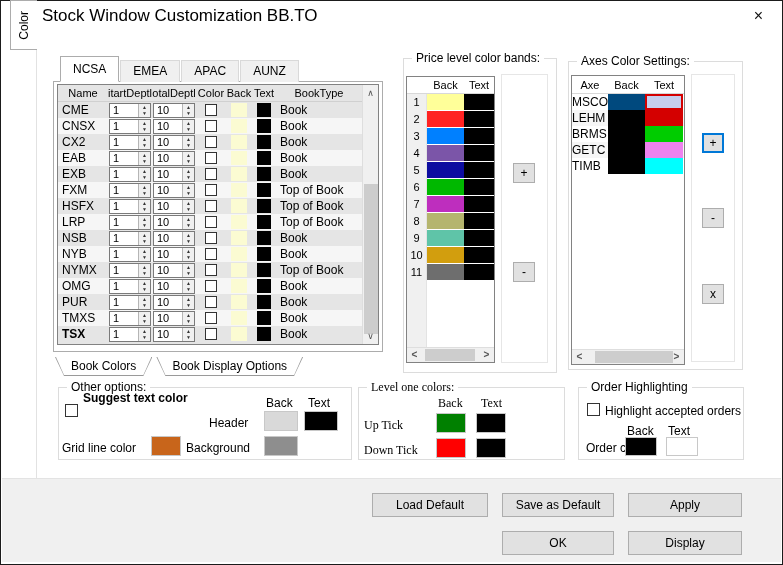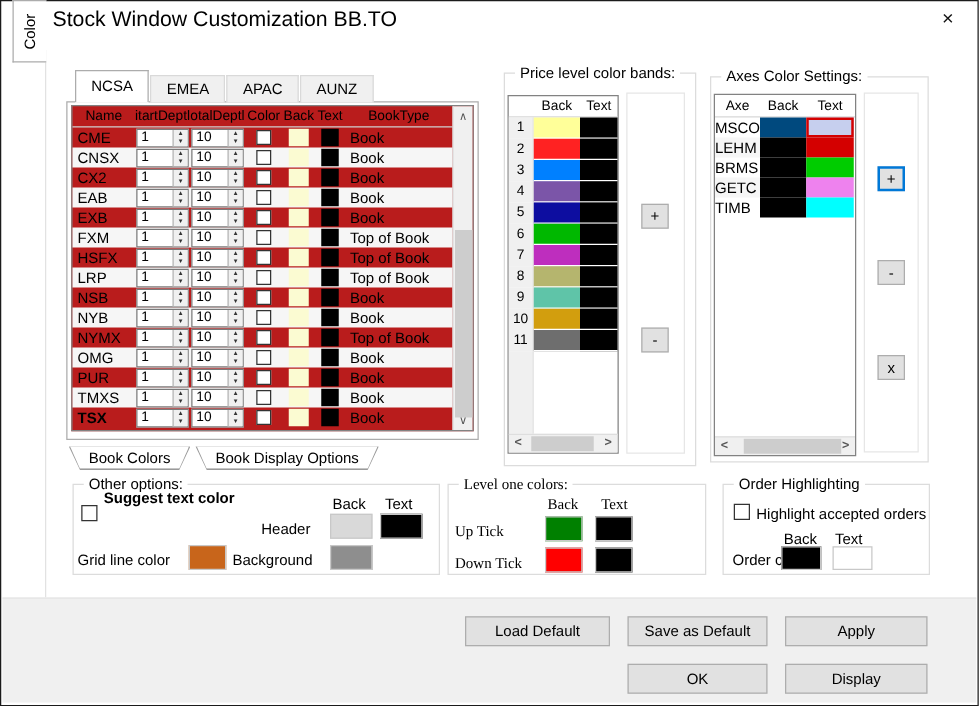--- a/index.html
+++ b/index.html
@@ -23,21 +23,21 @@
     display:flex; align-items:center; justify-content:center; }
   .side-tab .vtext { writing-mode:vertical-rl; transform:rotate(180deg); font-size:12px; }
   .side-tab.active { left:10px; width:27px; height:50px; background:#fff; border-right:none; z-index:3; }
   .page-edge { position:absolute; left:36px; top:40px; height:438px; width:1px; background:#e2e2e2; }
   
   .region-tabs { position:absolute; left:60px; top:56px; display:flex; align-items:flex-end; height:26px; z-index:2; }
   .rtab { background:#f0f0f0; border:1px solid #d9d9d9; border-bottom:none; height:22px; padding:3px 12px 0 12px; margin-right:1px; font-size:12px; }
   .rtab.active { background:#fff; border:1px solid #acacac; border-bottom:1px solid #fff; height:26px; padding-top:5px; position:relative; }
   
   .page-box { position:absolute; left:53px; top:81px; width:330px; height:271px; background:#fff; border:1px solid #acacac; }
-  .book-table { position:absolute; left:57px; top:84px; width:322px; height:261px; border:1px solid #828282; background:#b91c1c; display:flex; }
+  .book-table { position:absolute; left:57px; top:84px; width:322px; height:261px; border:1px solid #828282; background:#e5e5e5; display:flex; }
   .bt-main { flex:1; }
   .bt-header { display:flex; height:17px; border-bottom:1px solid #d0d0d0; align-items:center; font-size:11px; }
   .bt-header .h { text-align:center; overflow:hidden; white-space:nowrap; }
   .col-name{width:50px;} .col-start{width:44px;} .col-total{width:44px;} .col-color{width:30px;} .col-back{width:26px;} .col-text{width:24px;} .col-book{width:86px;}
   .brow { display:flex; height:16px; align-items:center; }
   .brow:nth-child(even) { background:#f6f6f6; }
   .brow .name { width:50px; padding-left:4px; font-size:12px; overflow:hidden; white-space:nowrap; }
   .brow .name.bold { font-weight:bold; }
   .spin-cell { width:44px; padding:0 1px; }
   .spinbox { display:flex; height:15px; border:1px solid #7a7a7a; background:#fff; }

